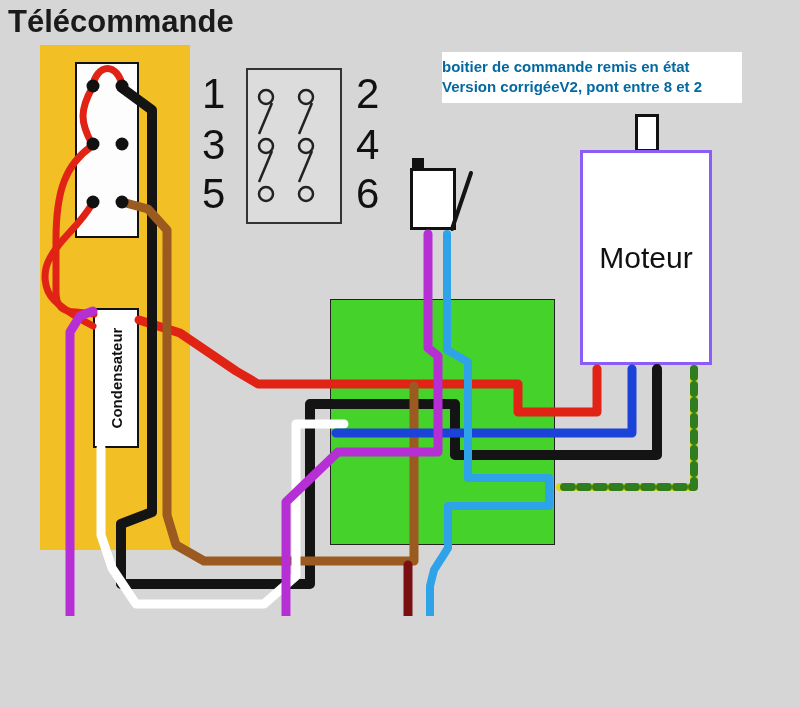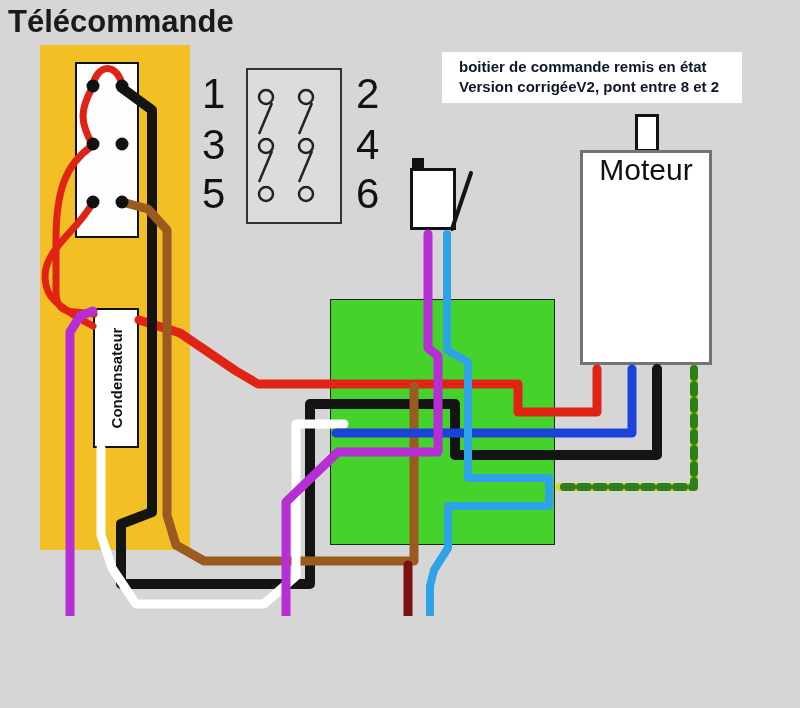--- a/index.html
+++ b/index.html
@@ -6,26 +6,26 @@
   body{font-family:"Liberation Sans",sans-serif;background:#d6d6d6;}
   #stage{position:relative;width:800px;height:616px;background:#d6d6d6;overflow:hidden;border-radius:27px;}
   .abs{position:absolute;box-sizing:border-box;}
   #title{left:8px;top:4px;font-size:31px;font-weight:600;color:#1a1a1a;}
   #yellow-panel{left:40px;top:45px;width:150px;height:505px;background:#f2bf24;}
   #terminal-block{left:75px;top:62px;width:64px;height:176px;background:#fdfdfd;border:2px solid #111;}
   #condensateur{left:93px;top:308px;width:46px;height:140px;background:#ffffff;border:2px solid #111;}
   #condensateur .vlabel{position:absolute;left:50%;top:50%;transform:translate(-50%,-50%) rotate(-90deg);white-space:nowrap;font-size:15px;font-weight:600;color:#111;}
   #switch-box{left:246px;top:68px;width:96px;height:156px;background:#dcdcdc;border:2px solid #333;}
   #green-box{left:330px;top:299px;width:225px;height:246px;background:#45d32b;border:1px solid #222;}
-  #motor{left:580px;top:150px;width:132px;height:215px;background:#ffffff;border:3px solid #737373;display:flex;align-items:flex-start;justify-content:center;}
+  #motor{left:580px;top:150px;width:132px;height:215px;background:#ffffff;border:3px solid #8b5cf6;display:flex;align-items:center;justify-content:center;}
   #motor .mlabel{font-size:30px;color:#111;}
   #motor-nub{left:635px;top:114px;width:24px;height:38px;background:#ffffff;border:3px solid #111;}
   #limit-box{left:410px;top:168px;width:46px;height:62px;background:#ffffff;border:3px solid #111;}
   #limit-nub{left:412px;top:158px;width:12px;height:10px;background:#111;}
-  #annotation{left:442px;top:52px;width:300px;background:#ffffff;padding:5px 17px;font-size:15px;font-weight:600;color:#0f172a;line-height:1.35;}
+  #annotation{left:442px;top:52px;width:300px;background:#ffffff;padding:5px 0;font-size:15px;font-weight:600;color:#0369a1;line-height:1.35;}
   .term-num{font-size:42px;color:#111;}
   #num-1{left:202px;top:70px;} #num-2{left:356px;top:70px;}
   #num-3{left:202px;top:121px;} #num-4{left:356px;top:121px;}
   #num-5{left:202px;top:170px;} #num-6{left:356px;top:170px;}
   #wires-svg{position:absolute;left:0;top:0;pointer-events:none;}
 </style>
 </head>
 <body>
 
 <div id="stage">

